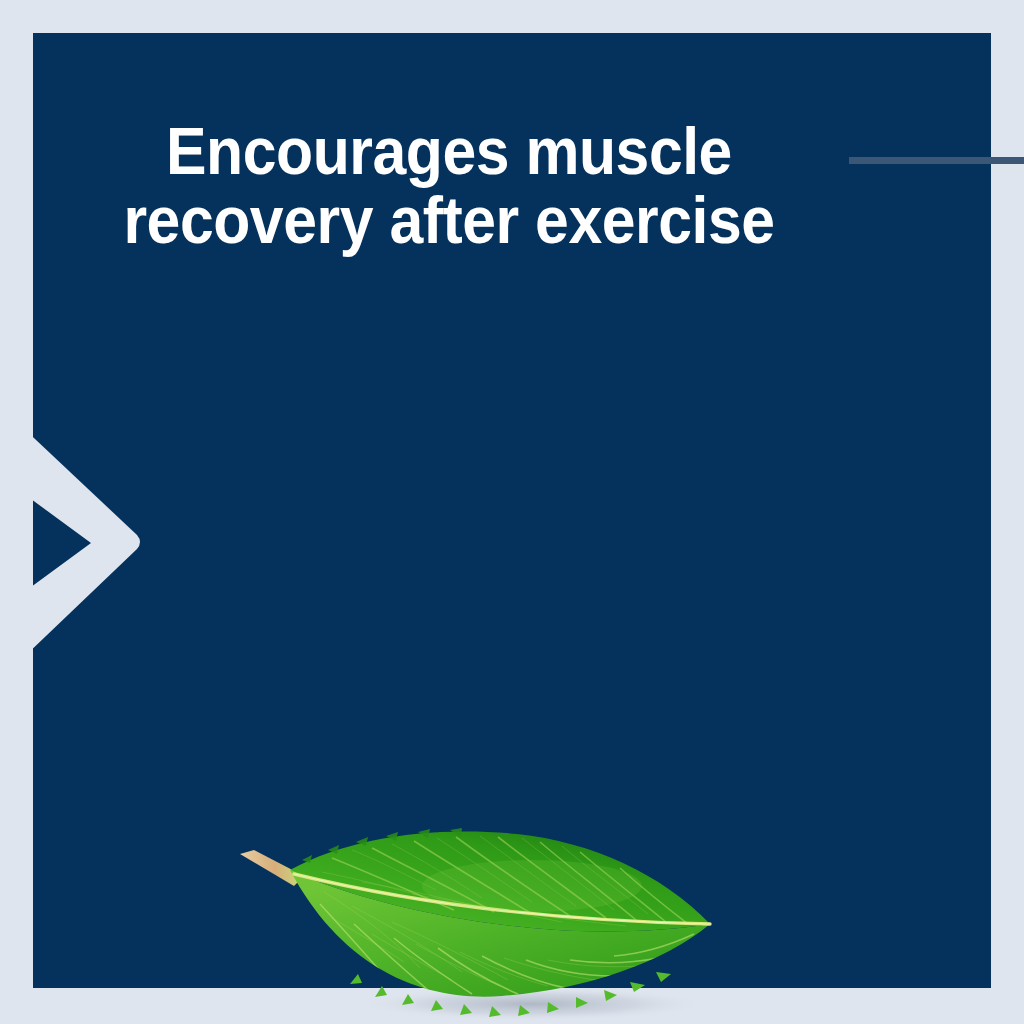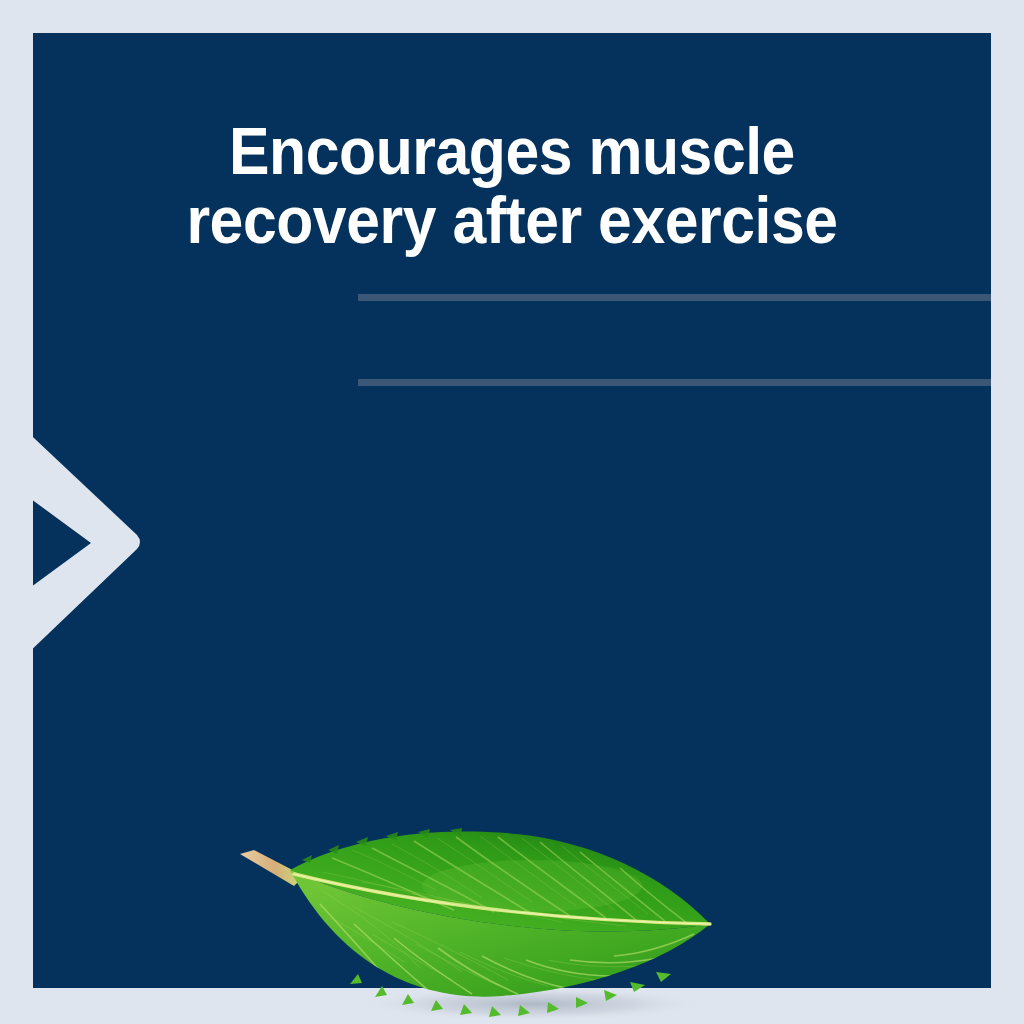--- a/index.html
+++ b/index.html
@@ -39,27 +39,27 @@
     left: -42px;
     top: 374px;
     width: 152px;
     height: 272px;
     pointer-events: none;
   }
 
   
   .benefits {
     position: absolute;
-    left: 0;
+    left: 16px;
     top: 0;
     width: 958px;
     height: 955px;
     display: flex;
-    flex-direction: column;
-    align-items: flex-end;
+    flex-direction: row;
+    align-items: flex-start;
     padding-top: 84px;
     box-sizing: border-box;
   }
 
   .benefit-text {
     color: #ffffff;
     font-family: "Liberation Sans", sans-serif;
     font-weight: bold;
     font-size: 66px;
     line-height: 1.04;

